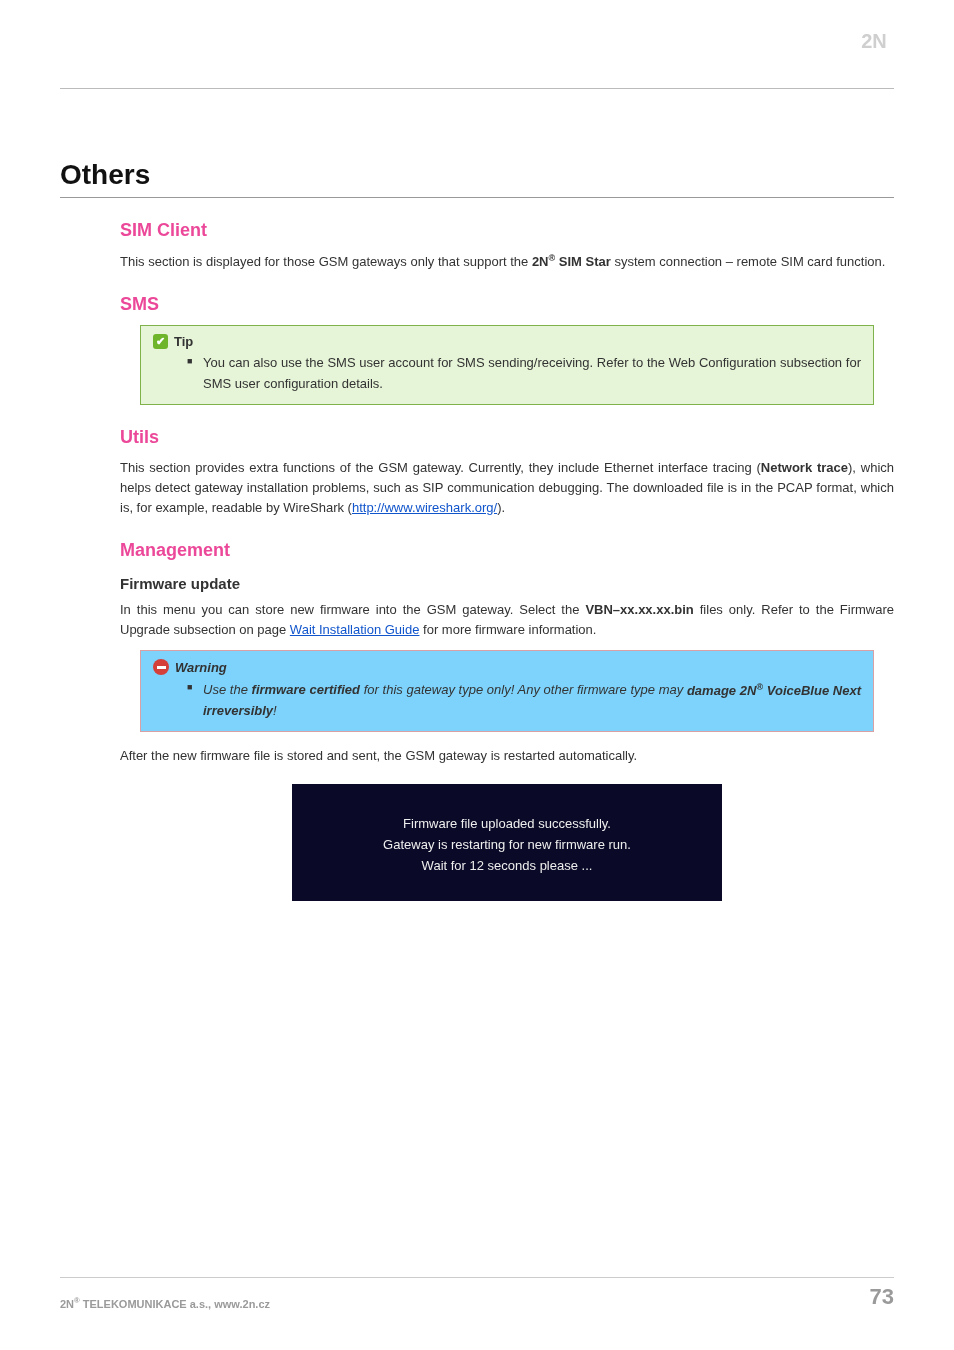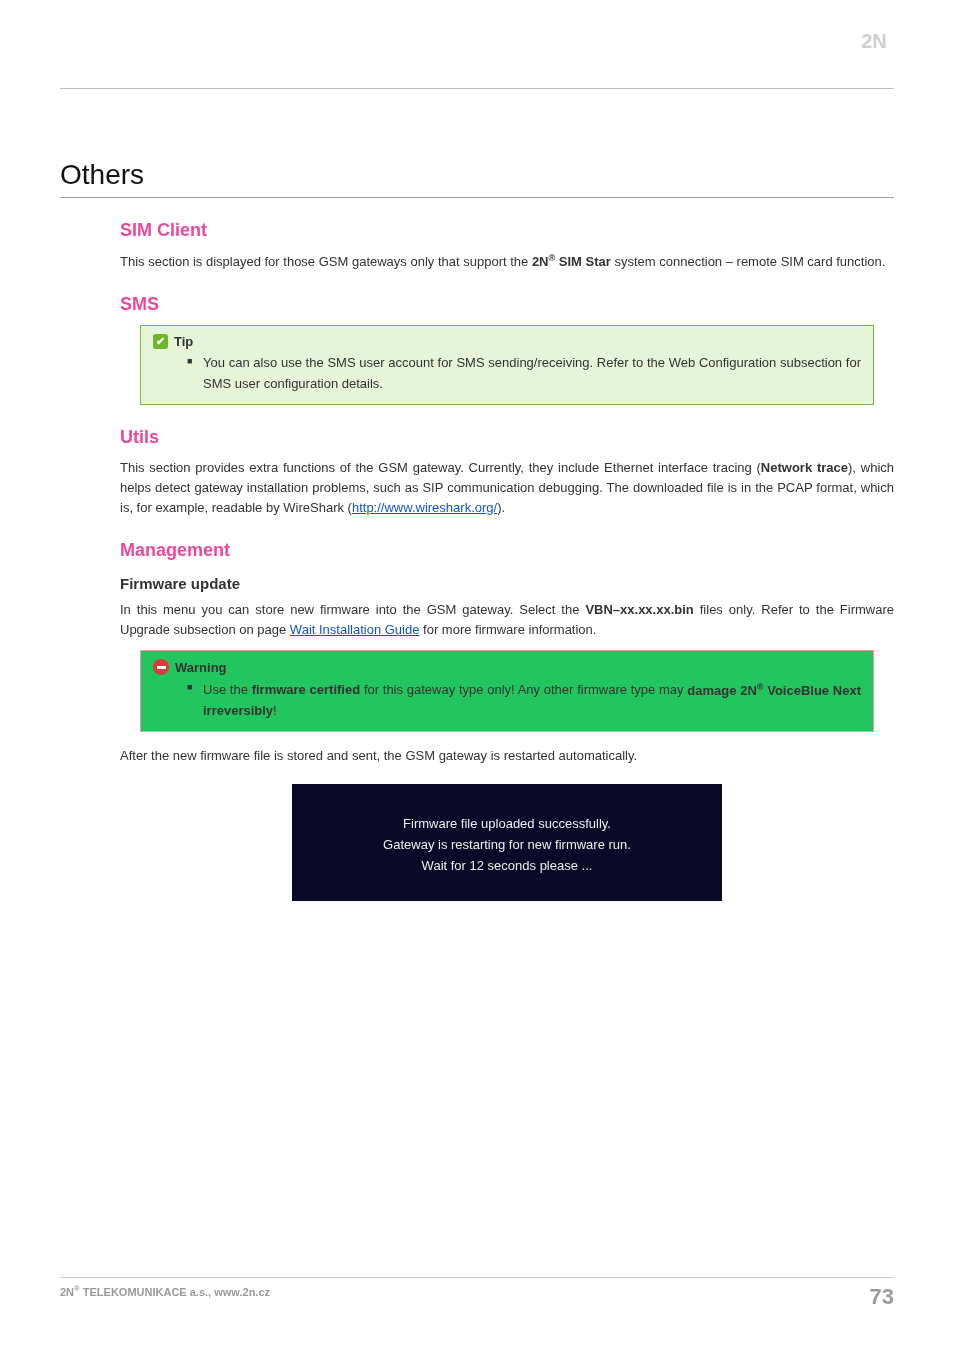--- a/index.html
+++ b/index.html
@@ -1,43 +1,43 @@
 <!DOCTYPE html>
 <html><head>
 <meta charset="utf-8">
 <style>
   * { box-sizing: border-box; margin: 0; padding: 0; }
   html, body { width: 954px; height: 1350px; background: #fff; }
   body { font-family: Verdana, Geneva, sans-serif; color: #333; position: relative; }
   .page { padding: 60px 60px 0 60px; }
   .logo { position: absolute; top: 28px; right: 60px; }
   .hr-top { border: none; border-top: 1px solid #bbb; margin-top: 28px; }
-  h1 { font-family: Arial, Helvetica, sans-serif; font-weight: normal; font-size: 28px; color: #111; margin-top: 70px; padding-bottom: 6px; border-bottom: 1px solid #999; }
+  h1 { font-family: Arial, Helvetica, sans-serif; font-weight: bold; font-size: 28px; color: #111; margin-top: 70px; padding-bottom: 6px; border-bottom: 1px solid #999; }
   .body-col { margin-left: 60px; margin-right: 0; }
   h2 { font-family: Arial, Helvetica, sans-serif; font-weight: bold; font-size: 18px; color: #ec4899; margin-top: 22px; margin-bottom: 10px; }
   h3 { font-family: Arial, Helvetica, sans-serif; font-weight: bold; font-size: 15px; color: #333; margin-top: 14px; margin-bottom: 8px; }
   p { font-size: 13px; line-height: 1.55; margin-bottom: 10px; color: #333; }
   p.justify { text-align: justify; }
   .bold { font-weight: bold; }
   sup { font-size: 0.7em; }
   a.link { color: #1155cc; text-decoration: underline; }
   .callout { border-width: 1px; border-style: solid; margin: 8px 20px 14px 20px; padding: 8px 12px 10px 12px; font-size: 13px; }
   .callout.tip { background: #e6f4d7; border-color: #7fb24a; }
-  .callout.warn { background: #22c55e; border-color: #d9a1a3; }
+  .callout.warn { background: #7dd3fc; border-color: #d9a1a3; font-style: italic; }
   .callout-title { font-weight: bold; display: flex; align-items: center; gap: 6px; margin-bottom: 4px; }
   .callout ul { list-style: none; margin-left: 34px; }
   .callout ul li { position: relative; padding-left: 16px; text-align: justify; line-height: 1.55; }
   .callout ul li::before { content: "■"; position: absolute; left: 0; top: 2px; font-size: 9px; color: #333; }
   .icon-box { width: 15px; height: 15px; display: inline-flex; align-items: center; justify-content: center; border-radius: 3px; }
   .icon-tip { background: #6fb52c; color: #fff; font-size: 11px; line-height: 1; }
   .icon-warn-wrap { width: 16px; height: 16px; border-radius: 50%; background: #d43f3a; display: inline-flex; align-items: center; justify-content: center; }
   .icon-warn-bar { width: 9px; height: 2.5px; background: #fff; }
   .status-box { background: #0a0a28; color: #eee; width: 430px; margin: 18px auto 0 auto; padding: 26px 10px 22px 10px; text-align: center; font-family: Arial, Helvetica, sans-serif; font-size: 13px; }
   .status-box div { margin: 6px 0; }
-  .footer { position: absolute; left: 60px; right: 60px; bottom: 40px; display: flex; justify-content: space-between; border-top: 1px solid #ccc; padding-top: 6px; }
+  .footer { position: absolute; left: 60px; right: 60px; bottom: 40px; display: flex; justify-content: space-between; align-items: flex-end; border-top: 1px solid #ccc; padding-top: 6px; }
   .footer-left { color: #9a9a9a; font-size: 11px; font-weight: bold; }
   .footer-right { color: #9a9a9a; font-size: 22px; font-weight: bold; }
 </style>
 </head>
 <body>
 
 <div class="page">
   <div class="logo">
     <svg width="40" height="28" viewBox="0 0 40 28" aria-hidden="true">
       <rect x="0" y="0" width="40" height="28" rx="6" fill="none"></rect>

